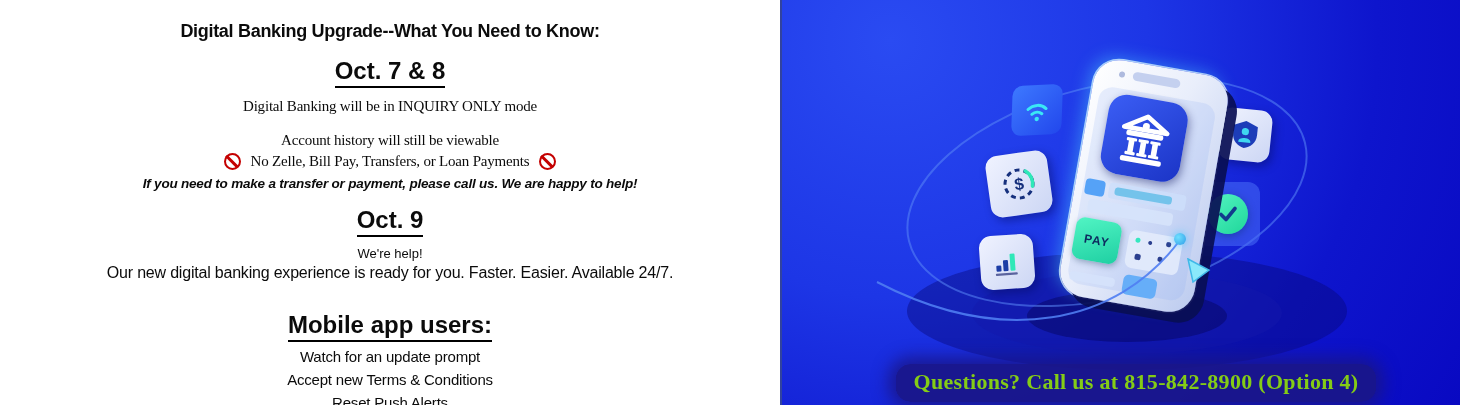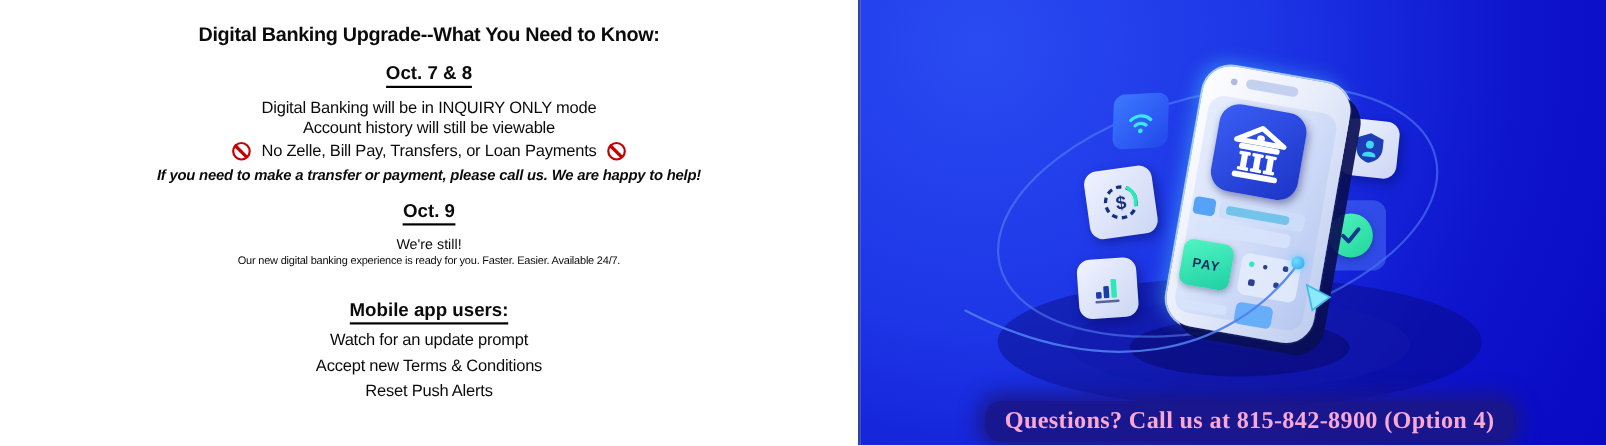--- a/index.html
+++ b/index.html
@@ -2,32 +2,32 @@
 <html><head>
 <meta charset="utf-8">
 <style>
   * { margin:0; padding:0; box-sizing:border-box; }
   body { font-family:"Liberation Sans", sans-serif; }
   .screenshot { width:1460px; height:405px; display:flex; overflow:hidden; background:#fff; }
 
   
   .left { position:relative; width:780px; height:405px; background:#ffffff; color:#0b0b0b; text-align:center; }
   .lp-title { padding-top:21px; font-size:18px; font-weight:bold; letter-spacing:-0.3px; }
-  .lp-heading { margin-top:15px; font-size:17px; font-weight:bold; }
+  .lp-heading { margin-top:15px; font-size:24px; font-weight:bold; }
   .lp-heading .ul, .lp-heading-sm .ul { display:inline-block; border-bottom:2.5px solid #000; padding-bottom:1px; }
-  .lp-line { font-size:15px; letter-spacing:-0.2px; }
+  .lp-line { font-size:15px; letter-spacing:-0.2px;font-family:Liberation Serif, serif; }
   .l1 { margin-top:10px; }
-  .l2 { margin-top:1px; }
+  .l2 { margin-top:17px; }
   .l3 { margin-top:4px; display:flex; justify-content:center; align-items:center; gap:10px; }
   .no-symbol { position:relative; width:17px; height:17px; border:2.6px solid #c40000; border-radius:50%; display:inline-block; flex:0 0 auto; }
   .no-symbol::after { content:""; position:absolute; left:-2px; top:4.6px; width:16px; height:2.6px; background:#c40000; transform:rotate(45deg); }
   .lp-note { margin-top:6px; font-size:13.5px; font-weight:bold; font-style:italic; letter-spacing:-0.2px; }
   .h-oct9 { margin-top:15px; }
   .lp-live { margin-top:9px; font-size:13px; }
-  .lp-ready { margin-top:3px; font-size:10px; letter-spacing:-0.2px; }
+  .lp-ready { margin-top:3px; font-size:16px; letter-spacing:-0.2px; }
   .h-mobile { margin-top:29px; }
   .m1 { margin-top:14px; }
   .mline { margin-top:6px; font-size:15px; letter-spacing:-0.2px;text-align:center; }
 
   
   .right { position:relative; width:680px; height:405px; overflow:hidden; border-left:2px solid #32439e;
     background:radial-gradient(circle at 16% 10%, #2a4bf2 0%, #1d36e6 38%, #0e15cd 72%, #0909c2 100%); }
 
   
   .ring { position:absolute; border-radius:50%; }
@@ -80,21 +80,21 @@
   .mini-panel .d3 { left:38px; top:6px; width:5px; height:5px; }
   .mini-panel .d4 { left:9px; top:23px; width:6px; height:6px; }
   .mini-panel .d5 { left:32px; top:22px; width:5px; height:5px; }
   .blue-chip { position:absolute; left:64px; top:210px; width:34px; height:20px; border-radius:5px; background:#66aef8; }
   .bottom-bar { position:absolute; left:10px; top:216px; width:46px; height:9px; border-radius:4px; background:rgba(214,227,251,0.85); }
 
   
   .caption { position:absolute; left:50%; bottom:3px; transform:translateX(-50%); margin-left:15px; z-index:7;
     white-space:nowrap; padding:5px 18px 7px; border-radius:15px;
     background:rgba(26,22,136,0.92); box-shadow:0 0 16px 7px rgba(26,22,136,0.85);
-    font-family:"Liberation Serif", serif; font-weight:bold; font-size:22px; color:#f9a8d4; letter-spacing:0.3px; }
+    font-family:"Liberation Serif", serif; font-weight:bold; font-size:22px; color:#84cc16; letter-spacing:0.3px; }
 </style>
 </head>
 <body>
 
 <div class="screenshot">
 
   <div class="left">
     <div class="lp-title">Digital Banking Upgrade--What You Need to Know:</div>
 
     <div class="lp-heading">
@@ -105,21 +105,21 @@
     <div class="lp-line l3">
       <span class="no-symbol"></span>
       <span>No Zelle, Bill Pay, Transfers, or Loan Payments</span>
       <span class="no-symbol"></span>
     </div>
     <div class="lp-note">If you need to make a transfer or payment, please call us. We are happy to help!</div>
 
     <div class="lp-heading h-oct9">
       <span class="ul">Oct. 9</span>
     </div>
-    <div class="lp-live">We're still!</div>
+    <div class="lp-live">We're help!</div>
     <div class="lp-ready">Our new digital banking experience is ready for you. Faster. Easier. Available 24/7.</div>
 
     <div class="lp-heading h-mobile">
       <span class="ul">Mobile app users:</span>
     </div>
     <div class="mline m1">Watch for an update prompt</div>
     <div class="mline">Accept new Terms &amp; Conditions</div>
     <div class="mline">Reset Push Alerts</div>
   </div>
 

